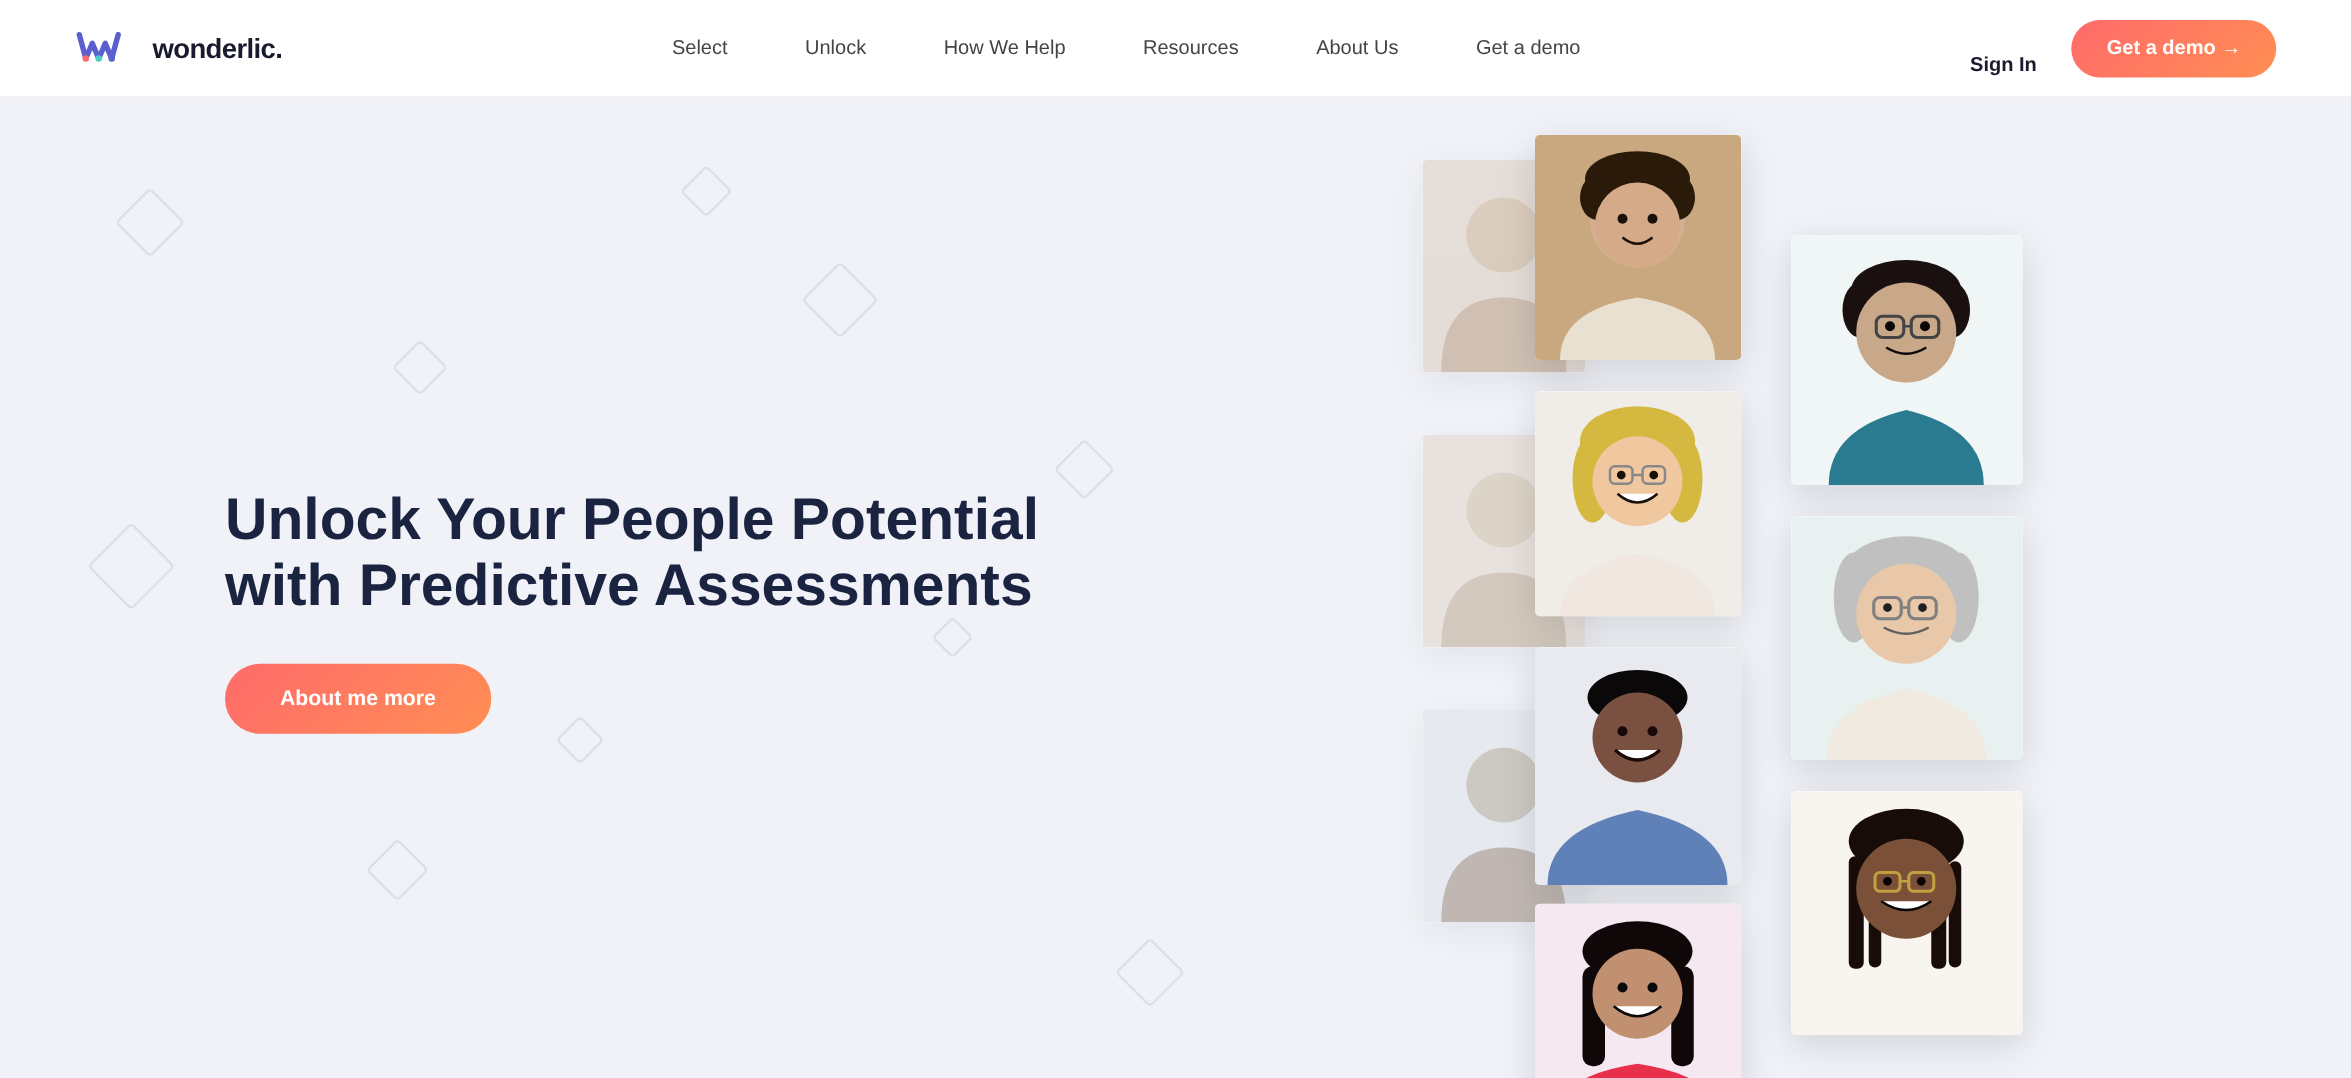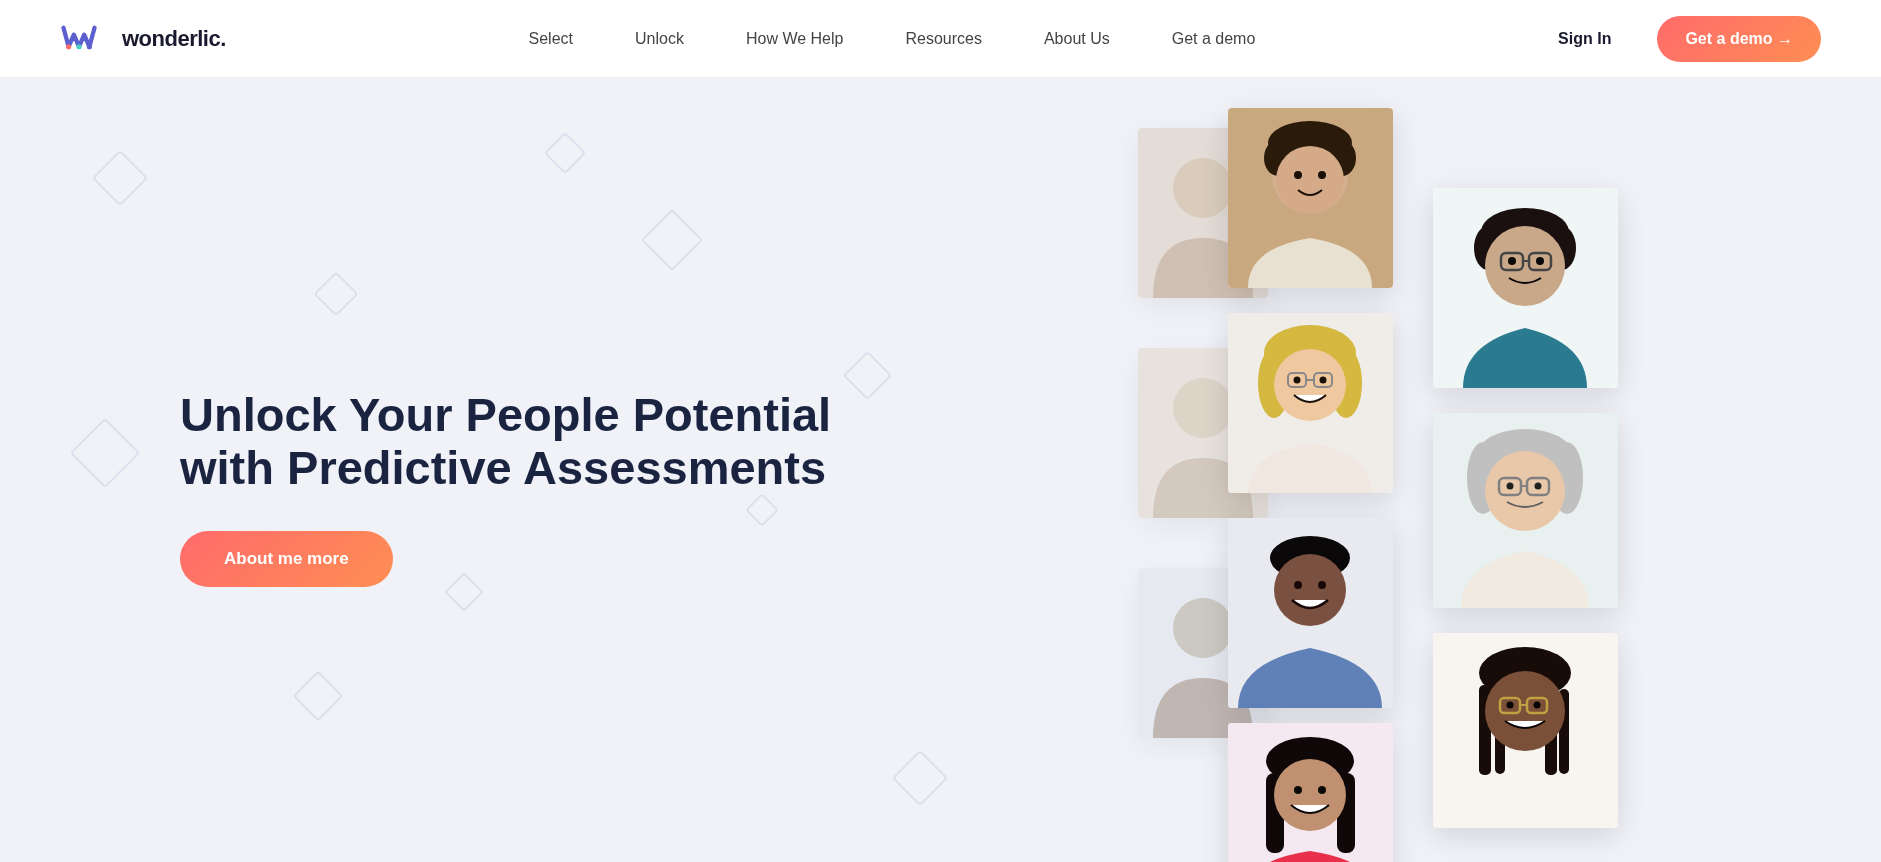--- a/index.html
+++ b/index.html
@@ -40,22 +40,22 @@
       list-style: none;
     }
     .nav-links a {
       text-decoration: none;
       color: #444;
       font-size: 16px;
       font-weight: 400;
     }
     .nav-actions {
       display: flex;
-      align-items: center;
-      gap: 46px;
+      align-items: flex-end;
+      gap: 28px;
     }
     .sign-in-btn {
       font-size: 16px;
       font-weight: 700;
       color: #1a1a2e;
       background: none;
       border: none;
       cursor: pointer;
     }
     .get-demo-btn {

